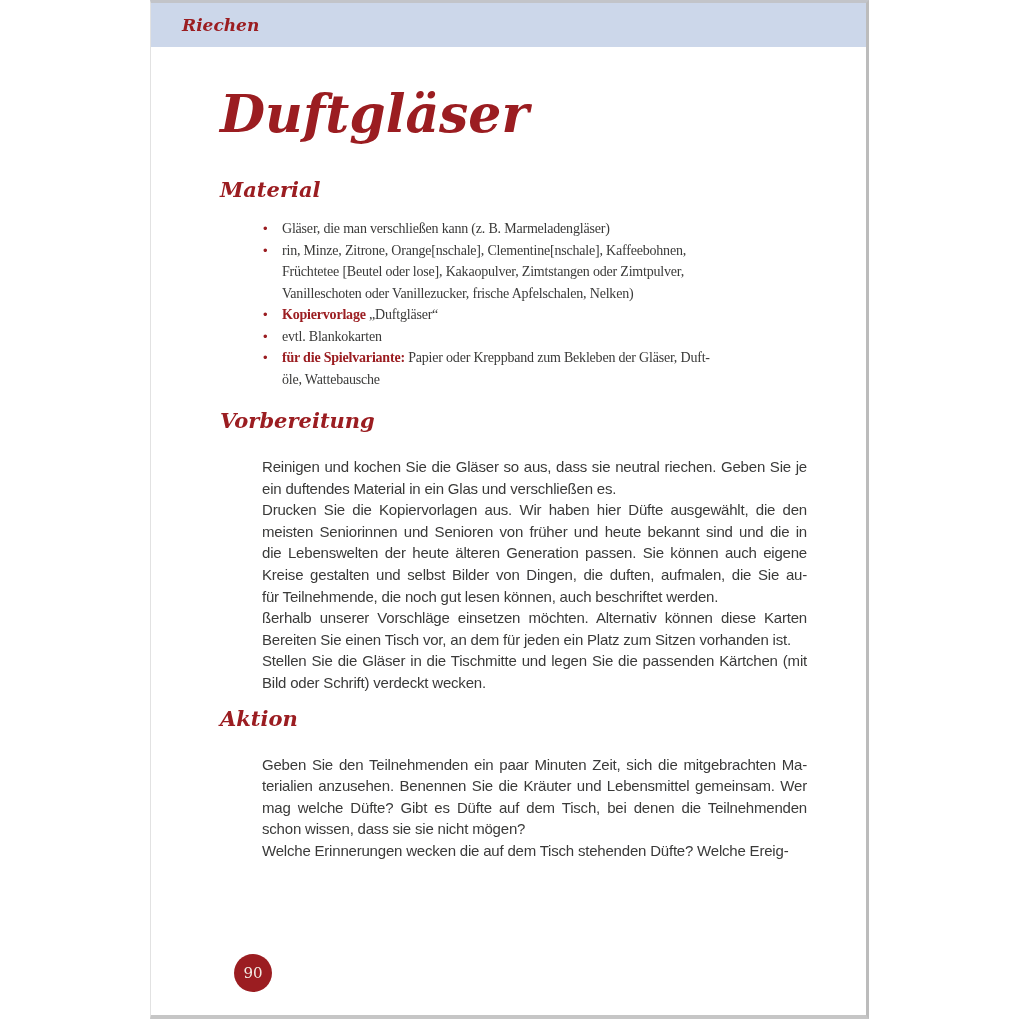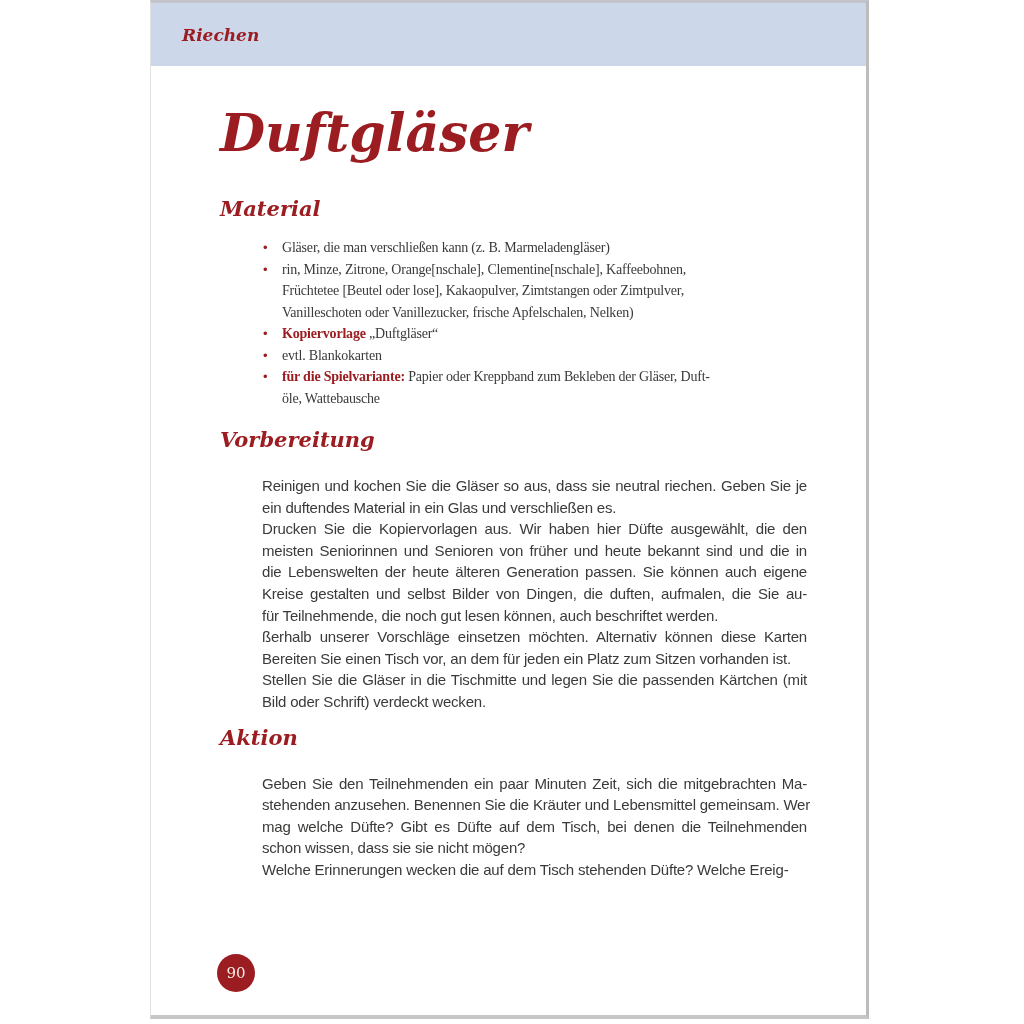--- a/index.html
+++ b/index.html
@@ -20,21 +20,21 @@
     position:absolute;
     left:150px;top:0;
     width:719px;height:1019px;
     background:#ffffff;
     border-top:3px solid #c2c4c9;
     border-left:1px solid #e2e2e2;
     border-right:3px solid #bcbcbc;
     border-bottom:4px solid #c6c6c6;
   }
   .band{
-    height:63px;
+    height:44px;
     background:var(--band);
     display:flex;
     align-items:center;
     padding-left:31px;
   }
   .band-label{
     font-family:"DejaVu Serif", serif;
     font-style:italic;
     font-weight:bold;
     font-size:17px;
@@ -98,21 +98,21 @@
     letter-spacing:-0.2px;
     color:var(--text);
     white-space:nowrap;
   }
   .p-line.just{
     text-align:justify;
     text-align-last:justify;
   }
   .page-num{
     position:absolute;
-    left:66px;top:951px;
+    left:83px;top:951px;
     width:38px;height:38px;
     border-radius:50%;
     background:var(--accent);
     color:#f3ece4;
     display:flex;
     align-items:center;
     justify-content:center;
     font-family:"DejaVu Serif", serif;
     font-size:15px;
   }
@@ -176,21 +176,21 @@
       <div class="p-line">für Teilnehmende, die noch gut lesen können, auch beschriftet werden.</div>
       <div class="p-line just">ßerhalb unserer Vorschläge einsetzen möchten. Alternativ können diese Karten</div>
       <div class="p-line">Bereiten Sie einen Tisch vor, an dem für jeden ein Platz zum Sitzen vorhanden ist.</div>
       <div class="p-line just">Stellen Sie die Gläser in die Tischmitte und legen Sie die passenden Kärtchen (mit</div>
       <div class="p-line">Bild oder Schrift) verdeckt wecken.</div>
     </div>
 
   <h2 class="section-heading sh-aktion">Aktion</h2>
   <div class="para-block">
       <div class="p-line just">Geben Sie den Teilnehmenden ein paar Minuten Zeit, sich die mitgebrachten Ma-</div>
-      <div class="p-line just">stehenden anzusehen. Benennen Sie die Kräuter und Lebensmittel gemeinsam. Wer</div>
+      <div class="p-line just">terialien anzusehen. Benennen Sie die Kräuter und Lebensmittel gemeinsam. Wer</div>
       <div class="p-line just">mag welche Düfte? Gibt es Düfte auf dem Tisch, bei denen die Teilnehmenden</div>
       <div class="p-line">schon wissen, dass sie sie nicht mögen?</div>
       <div class="p-line">Welche Erinnerungen wecken die auf dem Tisch stehenden Düfte? Welche Ereig-</div>
     </div>
 
   <div class="page-num">
     <span>90</span>
   </div>
 
 </div>

